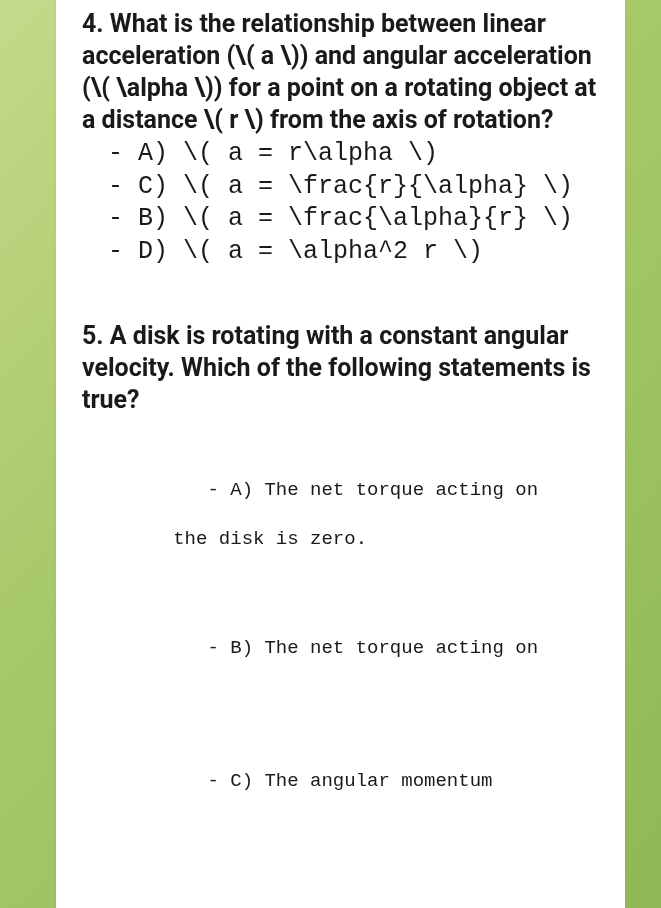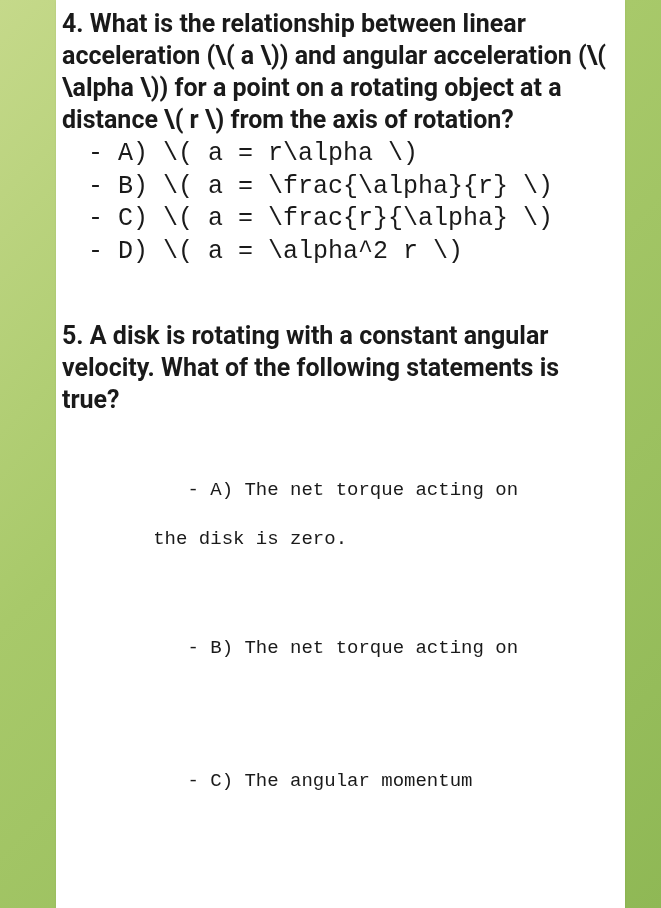--- a/index.html
+++ b/index.html
@@ -18,21 +18,21 @@
     background-repeat: repeat;
     background-size: 220px 220px;
   }
   .card {
     position: absolute;
     left: 56px;
     right: 36px;
     top: 0;
     bottom: 0;
     background: #ffffff;
-    padding: 8px 14px 18px 6px;
+    padding: 8px 14px 18px 26px;
     box-shadow: 0 1px 2px rgba(0,0,0,0.08);
   }
   .question-block {
     margin-bottom: 28px;
   }
   .q-text {
     font-size: 25px;
     line-height: 1.28;
     color: #1a1a1a;
   }
@@ -67,32 +67,32 @@
 
 <div class="card">
 
   <div class="question-block">
     <p class="q-text">
       <span class="q-num">4.</span>
       <span class="q-bold">What is the relationship between linear acceleration (</span><span class="q-bold">\( a \)) and angular acceleration (\( \alpha \)) for a point on a rotating object at a distance \( r \) from the axis of rotation?</span>
     </p>
     <div class="opts">
       <div class="opt opt-row">- A) \( a = r\alpha \)</div>
+      <div class="opt opt-row">- C) \( a = \frac{r}{\alpha} \)</div>
       <div class="opt opt-row">- B) \( a = \frac{\alpha}{r} \)</div>
-      <div class="opt opt-row">- C) \( a = \frac{r}{\alpha} \)</div>
       <div class="opt opt-row">- D) \( a = \alpha^2 r \)</div>
     </div>
   </div>
 
   <div class="spacer"></div>
 
   <div class="question-block">
     <p class="q-text">
       <span class="q-num">5.</span>
-      <span class="q-bold">A disk is rotating with a constant angular velocity. What of the following statements is true?</span>
+      <span class="q-bold">A disk is rotating with a constant angular velocity. Which of the following statements is true?</span>
     </p>
     <div class="opts" style="white-space:pre-wrap;">
       <div class="q5-opt">
         <span>   - A) The net torque acting on</span><br>
         <span>the disk is zero.</span>
       </div>
       <div class="q5-opt">
         <span>   - B) The net torque acting on</span><br>
       </div>
       <div class="q5-opt">

